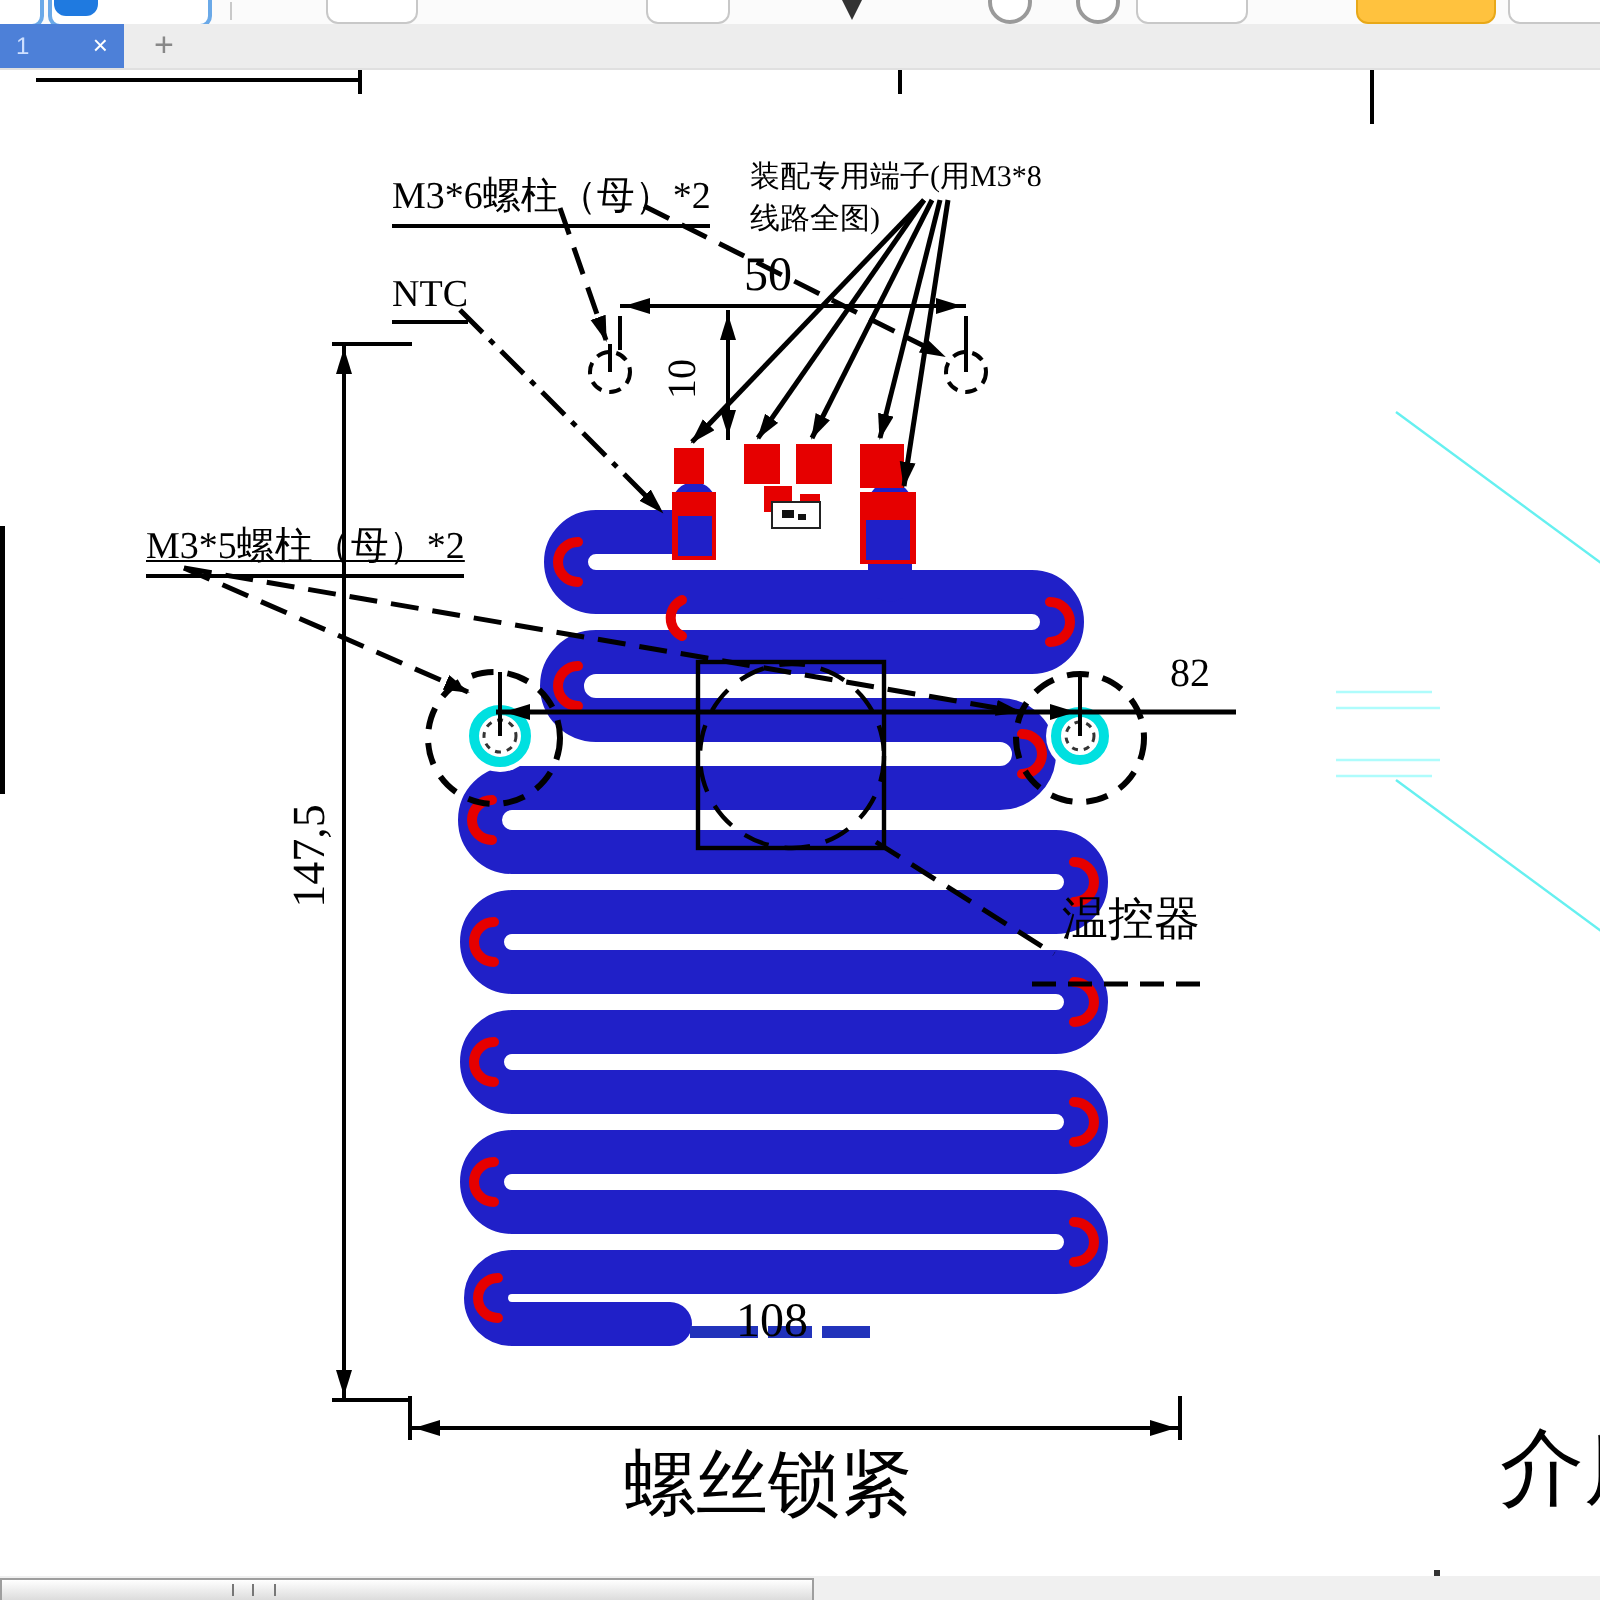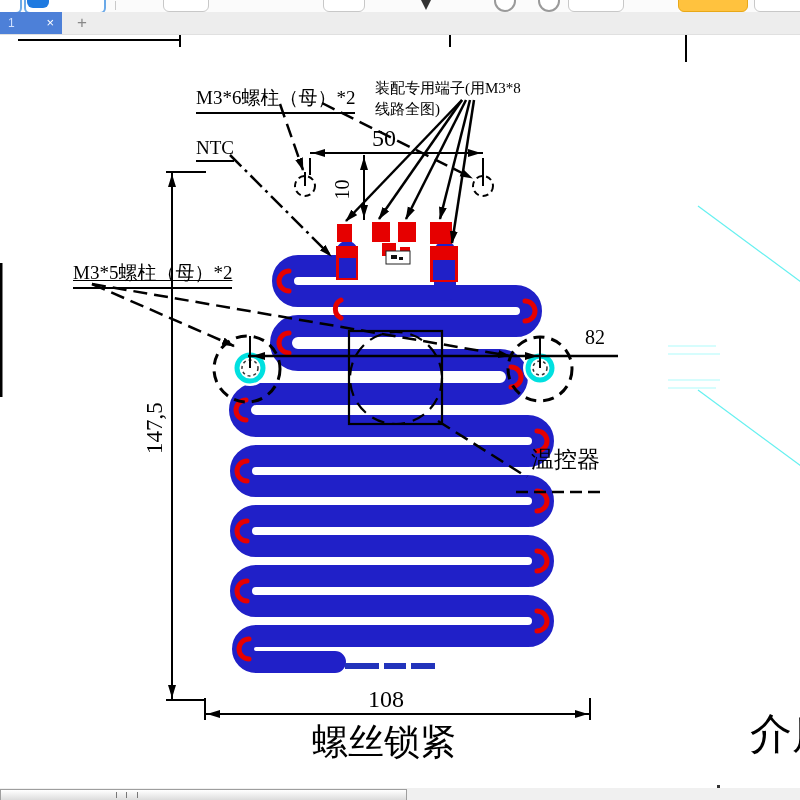--- a/index.html
+++ b/index.html
@@ -218,21 +218,21 @@
 <div class="cadtext" style="left:375px;top:79px;font-size:15px;">装配专用端子(用M3*8</div>
 <div class="cadtext" style="left:375px;top:100px;font-size:15px;">线路全图)</div>
 <div class="cadtext lead-label" style="left:196px;top:137px;">NTC</div>
 <div class="cadtext lead-label" style="left:73px;top:260px;text-decoration:underline;">M3*5螺柱（母）*2</div>
 <div class="cadtext" style="left:531px;top:444px;font-size:23px;">温控器</div>
 
 <div class="cadtext dim" style="left:372px;top:125px;">50</div>
 <div class="cadtext rot" style="left:332px;top:178px;font-size:20px;">10</div>
 <div class="cadtext rot" style="left:116px;top:415px;width:78px;text-align:center;font-size:23px;">147,5</div>
 <div class="cadtext dim" style="left:585px;top:326px;font-size:20px;">82</div>
-<div class="cadtext dim" style="left:368px;top:686px;">108</div>
+<div class="cadtext dim" style="left:368px;top:648px;">108</div>
 
 <div class="cadtext" style="left:312px;top:718px;font-size:36px;">螺丝锁紧</div>
 <div class="cadtext" style="left:750px;top:706px;font-size:42px;">介质</div>
 
 <div class="abs" id="bottombar">
   <div id="hscroll">
     <div id="hgrip"></div>
   </div>
 </div>
 

